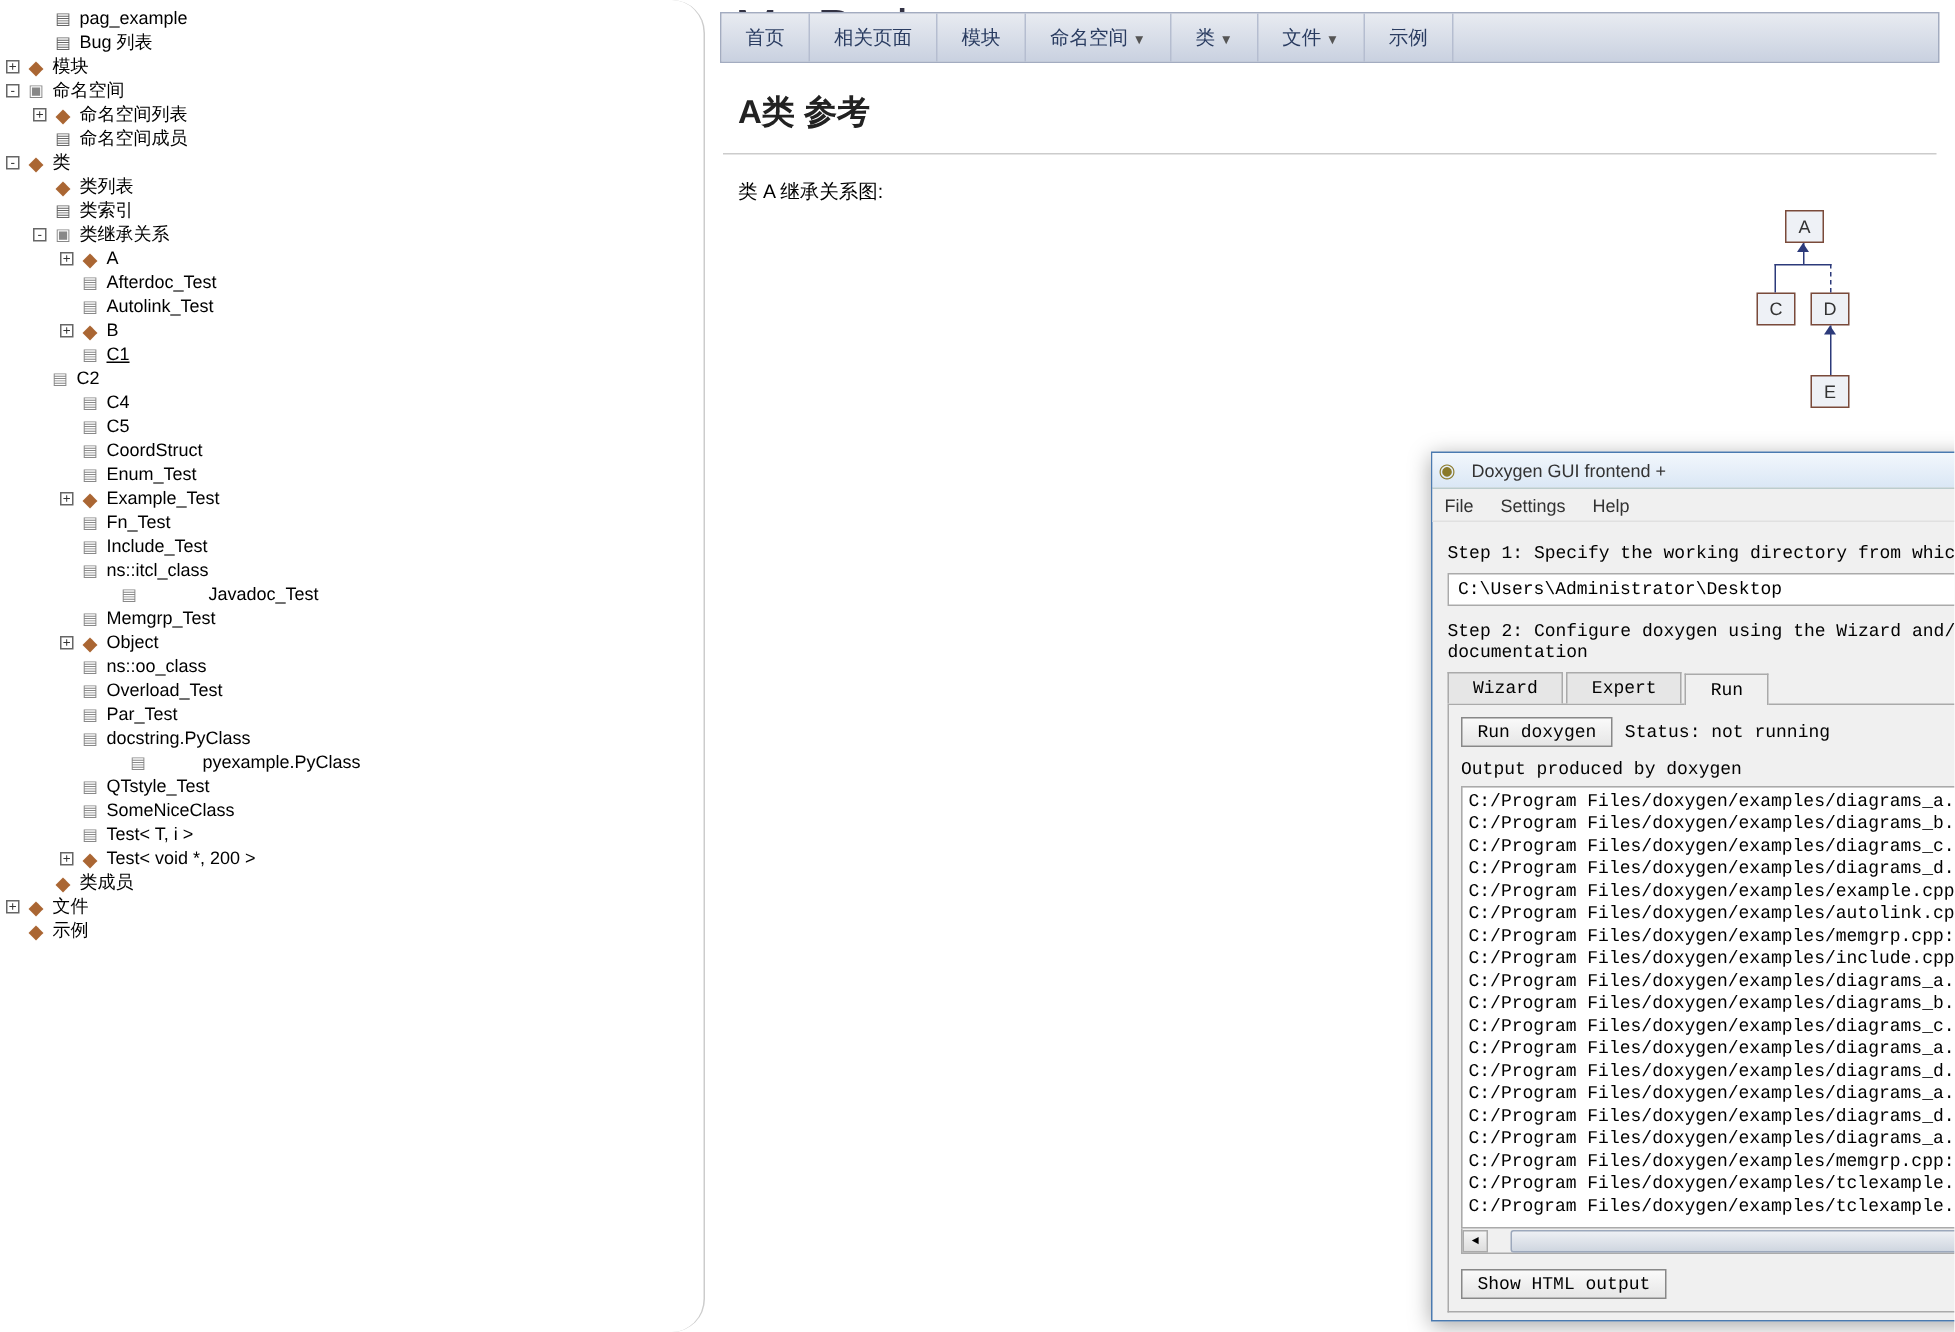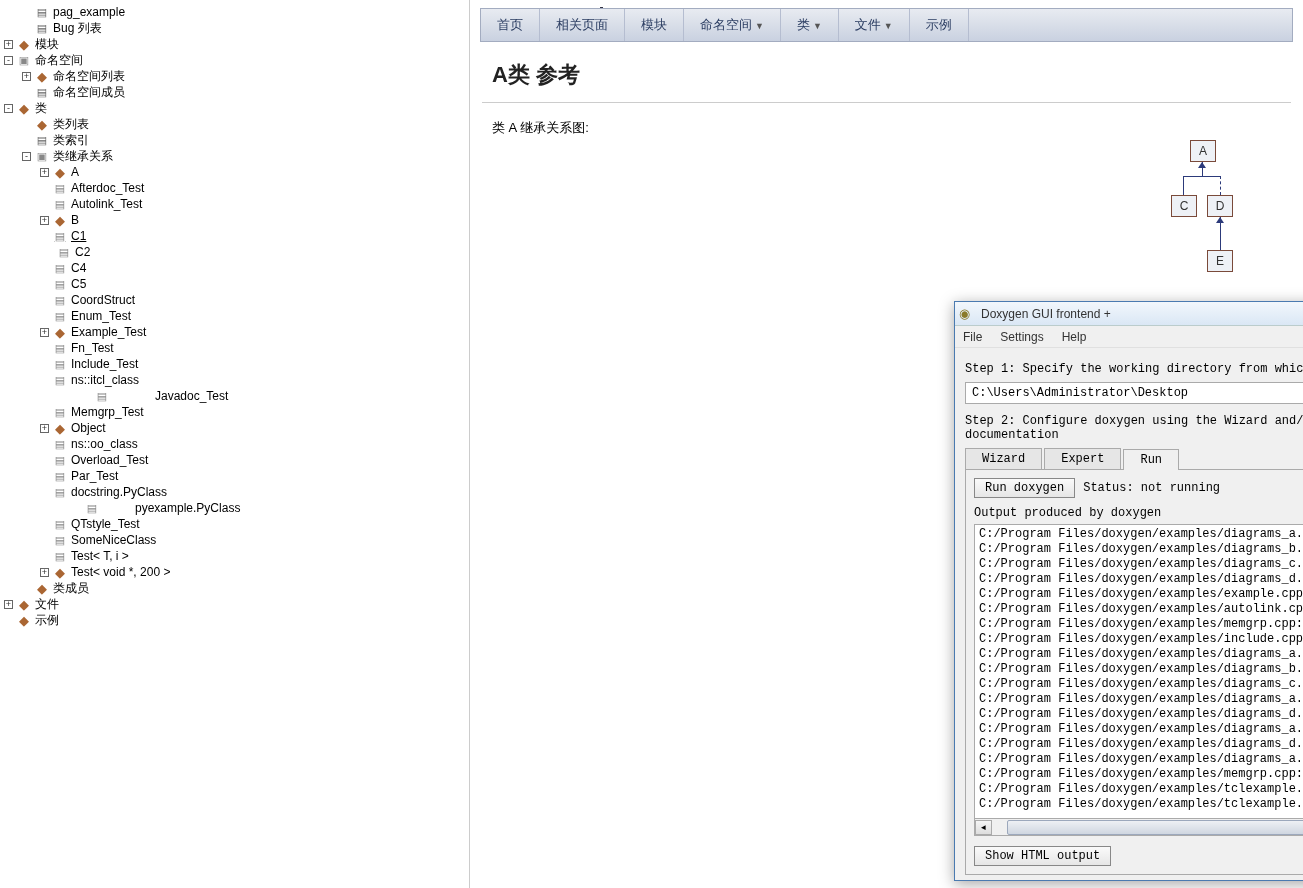--- a/index.html
+++ b/index.html
@@ -1,18 +1,18 @@
 <!DOCTYPE html>
 <html><head>
 <meta charset="utf-8">
 <style>
 * { box-sizing: border-box; margin: 0; padding: 0; }
 body { font-family: "Microsoft YaHei", Arial, sans-serif; font-size: 12px; background: #fff; color: #000; overflow: hidden; width: 1303px; height: 888px; }
 .container { display: flex; height: 888px; }
-.tree-pane { width: 470px; height: 888px; overflow: auto; border-right: 1px solid #ccc; padding: 4px 0; background: #fff; }
+.tree-pane { width: 470px; height: 888px; overflow: auto; border-right: 1px solid #ccc; padding: 4px 0; background: #fff; border-radius: 22px; }
 .tree-item { display: flex; align-items: center; height: 16px; white-space: nowrap; }
 .toggle { width: 9px; height: 9px; border: 1px solid #666; display: inline-flex; align-items: center; justify-content: center; font-size: 9px; line-height: 7px; margin-right: 4px; cursor: pointer; background: #fff; color: #333; }
 .spacer { width: 13px; display: inline-block; }
 .tree-icon { width: 14px; height: 14px; margin-right: 4px; display: inline-flex; align-items: center; justify-content: center; font-size: 11px; }
 .ic-page::before { content: "▤"; color: #666; }
 .ic-book::before { content: "◆"; color: #a63; font-size: 13px; }
 .ic-ns::before { content: "▣"; color: #888; }
 .ic-file::before { content: "▤"; color: #888; }
 .tree-label { font-size: 12px; }
 .right-pane { flex: 1; position: relative; overflow: hidden; }
@@ -126,21 +126,21 @@
       <div class="tree-item" style="padding-left: 40px;">
         <span class="toggle">+</span>
         <span class="tree-icon ic-book"></span>
         <span class="tree-label">B</span>
       </div>
       <div class="tree-item" style="padding-left: 40px; text-decoration: underline;">
         <span class="spacer"></span>
         <span class="tree-icon ic-file"></span>
         <span class="tree-label">C1</span>
       </div>
-      <div class="tree-item" style="padding-left: 44px;">
+      <div class="tree-item" style="padding-left: 20px;">
         <span class="spacer"></span>
         <span class="tree-icon ic-file"></span>
         <span class="tree-label">C2</span>
       </div>
       <div class="tree-item" style="padding-left: 40px;">
         <span class="spacer"></span>
         <span class="tree-icon ic-file"></span>
         <span class="tree-label">C4</span>
       </div>
       <div class="tree-item" style="padding-left: 40px;">
@@ -171,21 +171,21 @@
       <div class="tree-item" style="padding-left: 40px;">
         <span class="spacer"></span>
         <span class="tree-icon ic-file"></span>
         <span class="tree-label">Include_Test</span>
       </div>
       <div class="tree-item" style="padding-left: 40px;">
         <span class="spacer"></span>
         <span class="tree-icon ic-file"></span>
         <span class="tree-label">ns::itcl_class</span>
       </div>
-      <div class="tree-item" style="padding-left: 40px; gap: 42px;">
+      <div class="tree-item" style="padding-left: 24px; gap: 42px;">
         <span class="spacer"></span>
         <span class="tree-icon ic-file"></span>
         <span class="tree-label">Javadoc_Test</span>
       </div>
       <div class="tree-item" style="padding-left: 40px; text-align: center;">
         <span class="spacer"></span>
         <span class="tree-icon ic-file"></span>
         <span class="tree-label">Memgrp_Test</span>
       </div>
       <div class="tree-item" style="padding-left: 40px;">

